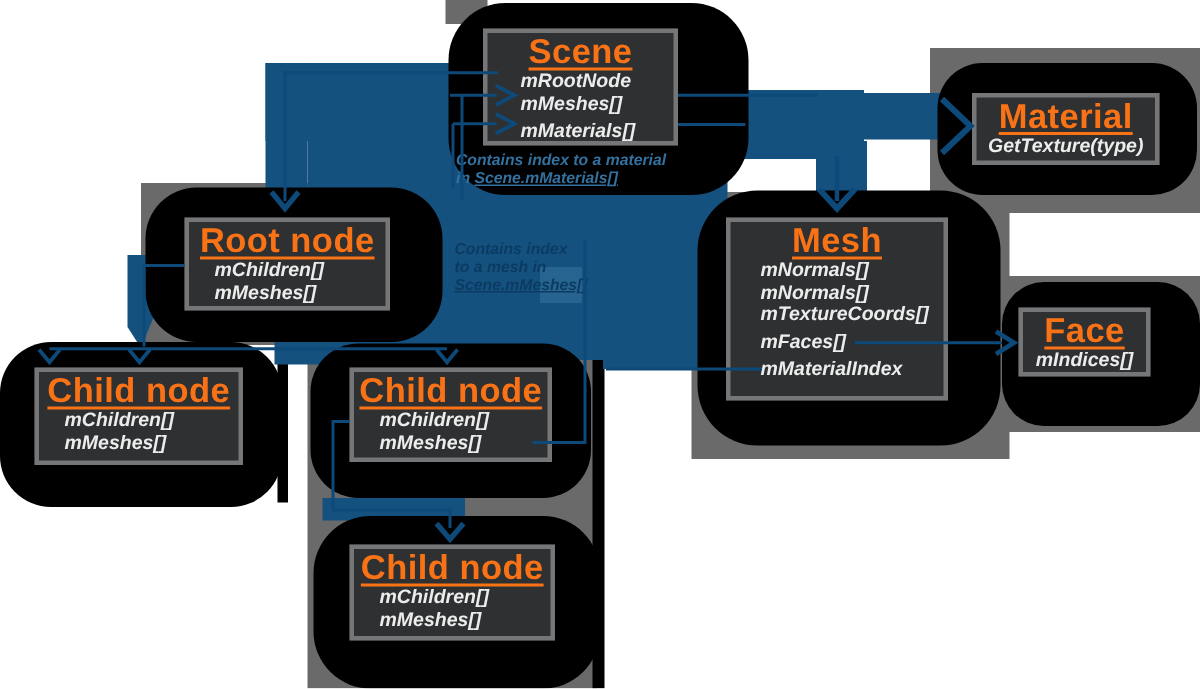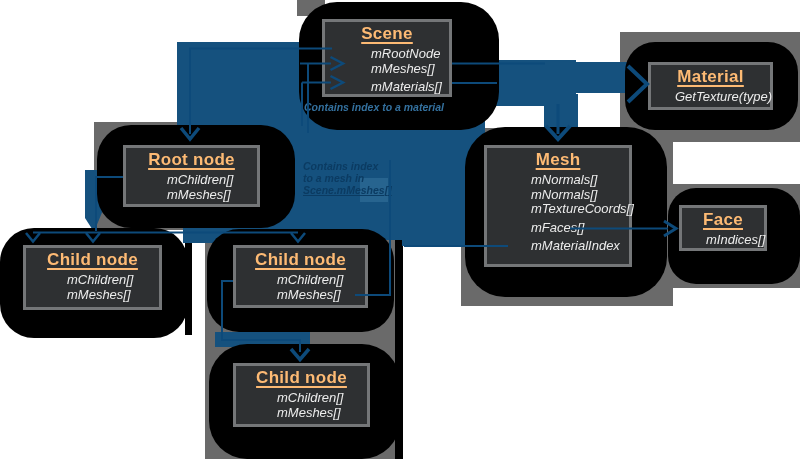--- a/index.html
+++ b/index.html
@@ -1,26 +1,26 @@
 <!DOCTYPE html>
 <html><head>
 <meta charset="utf-8">
 <style>
   html,body{margin:0;padding:0;background:#fff;}
   .stage{position:relative;width:800px;height:459px;background:#ffffff;overflow:hidden;
          font-family:"Liberation Sans",sans-serif;}
   .stage svg{position:absolute;left:0;top:0;}
   #shape-layer{z-index:1;}
   .box{position:absolute;z-index:3;background:#2e3032;border:3px solid #747678;box-sizing:border-box;}
-  .box-title{color:#fdba74;font-weight:bold;text-align:center;
+  .box-title{color:#f97316;font-weight:bold;text-align:center;
              text-decoration:underline;text-decoration-thickness:2px;text-underline-offset:3px;
-             font-size:17px;line-height:22px;margin-top:1px;letter-spacing:.3px;}
+             font-size:23px;line-height:22px;margin-top:1px;letter-spacing:.3px;}
   .box-fields{padding-top:2px;}
-  .field{color:#ececec;font-weight:normal;font-style:italic;font-size:13px;line-height:14.5px;
-         padding-left:20px;white-space:nowrap;margin-left:24px;}
+  .field{color:#ececec;font-weight:bold;font-style:italic;font-size:13px;line-height:14.5px;
+         padding-left:20px;white-space:nowrap;}
   .centered .field{padding-left:0;text-align:center;}
   .gap-top{margin-top:4px;}
   
   #bx-scene   {left:322px;top:19px; width:130px;height:78px;}
   #bx-material{left:648px;top:62px; width:125px;height:48px;}
   #bx-mesh    {left:484px;top:145px;width:148px;height:122px;}
   #bx-face    {left:679px;top:205px;width:88px; height:46px;}
   #bx-root    {left:123px;top:145px;width:137px;height:62px;}
   #bx-child1  {left:23px; top:245px;width:139px;height:65px;}
   #bx-child2  {left:233px;top:245px;width:135px;height:63px;}
@@ -142,20 +142,21 @@
   <div class="box" id="bx-child3">
     <div class="box-title">Child node</div>
     <div class="box-fields">
       <div class="field">mChildren[]</div>
       <div class="field">mMeshes[]</div>
     </div>
   </div>
 
   <div class="note" id="note-material">
     <div>Contains index to a material</div>
+    <div><span>in </span><span class="u">Scene.mMaterials[]</span></div>
   </div>
   <div class="note" id="note-mesh">
     <div>Contains index</div>
     <div>to a mesh in</div>
     <div class="u">Scene.mMeshes[]</div>
   </div>
 
   <svg id="line-layer" width="800" height="459" viewBox="0 0 800 459">
     <g stroke="#0d4a7a" fill="none" stroke-width="2">
 

